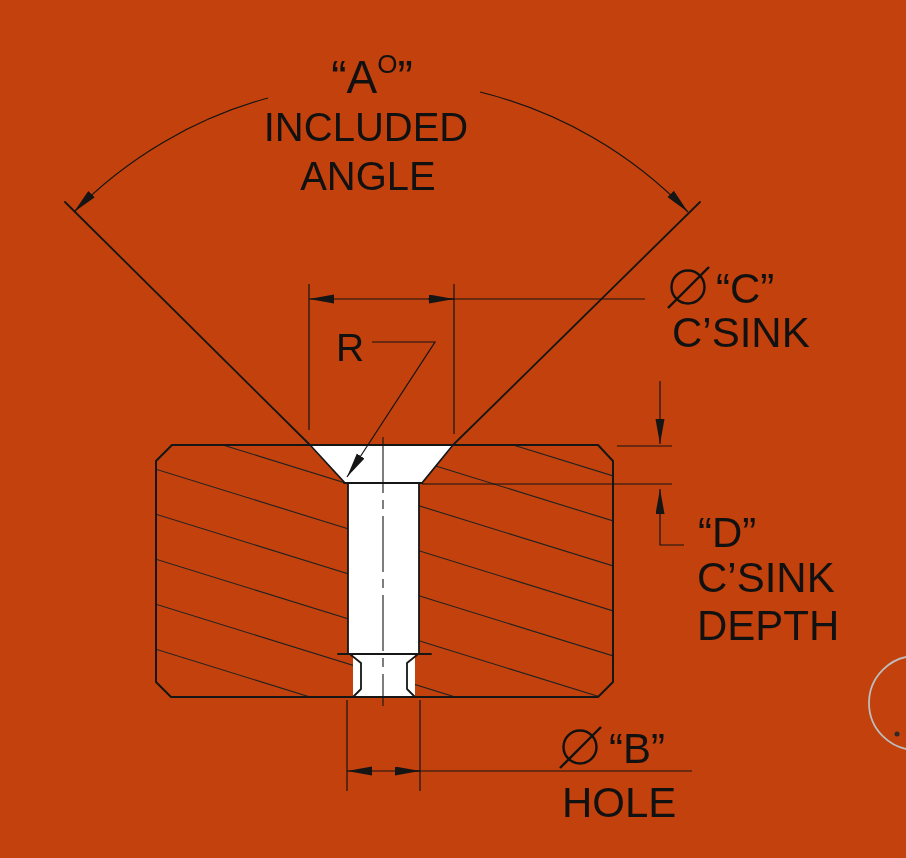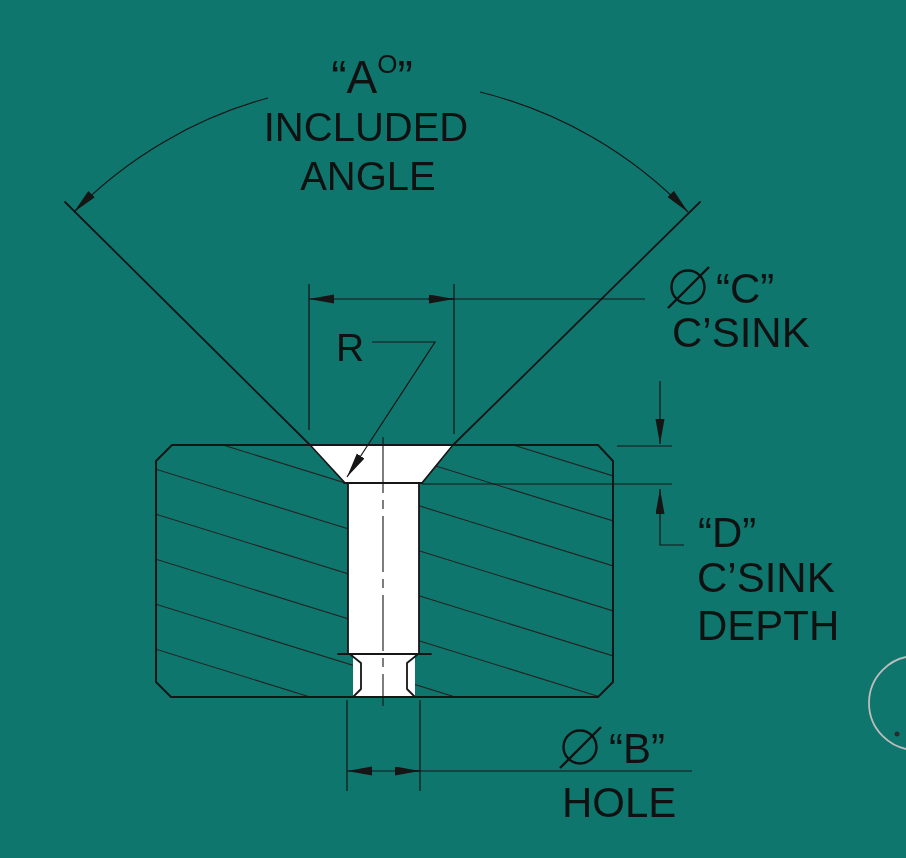--- a/index.html
+++ b/index.html
@@ -1,16 +1,16 @@
 <!DOCTYPE html>
 <html><head>
 <meta charset="utf-8">
 <style>
   html,body{margin:0;padding:0;background:#ffffff;}
-  .canvas{width:906px;height:858px;position:relative;background:#0f766e;overflow:hidden;}
+  .canvas{width:906px;height:858px;position:relative;background:#c2410c;overflow:hidden;}
   svg{display:block;}
   svg text{font-family:"Liberation Sans","DejaVu Sans",sans-serif;fill:#111111;}
   .obj{stroke:#161616;stroke-width:2;fill:none;stroke-linecap:round;stroke-linejoin:round;}
   .feat{stroke:#161616;stroke-width:1.8;fill:none;stroke-linecap:round;stroke-linejoin:round;}
   .hatch{stroke:#222222;stroke-width:1.1;}
   .dim{stroke:#151515;stroke-width:1.2;fill:none;}
   .cl{stroke:#151515;stroke-width:1.1;fill:none;stroke-dasharray:56 7 9 7;}
   .lbl{font-size:42px;}
   .artifact{stroke:#bdbdbd;stroke-width:1.8;fill:none;}
 </style>

